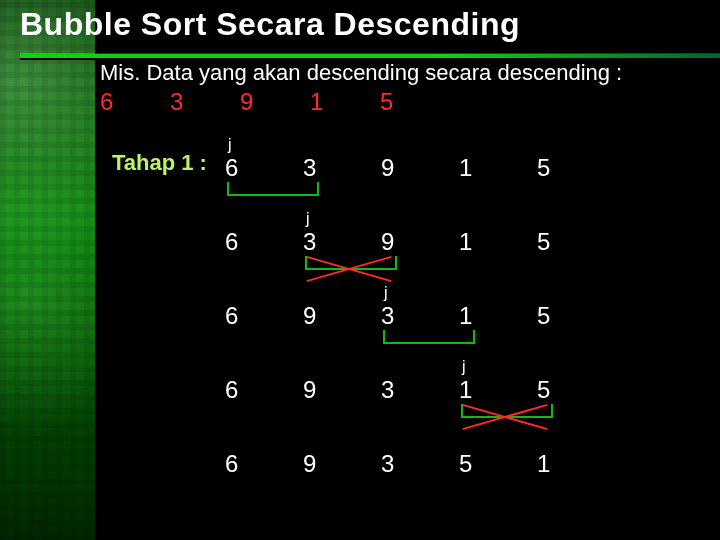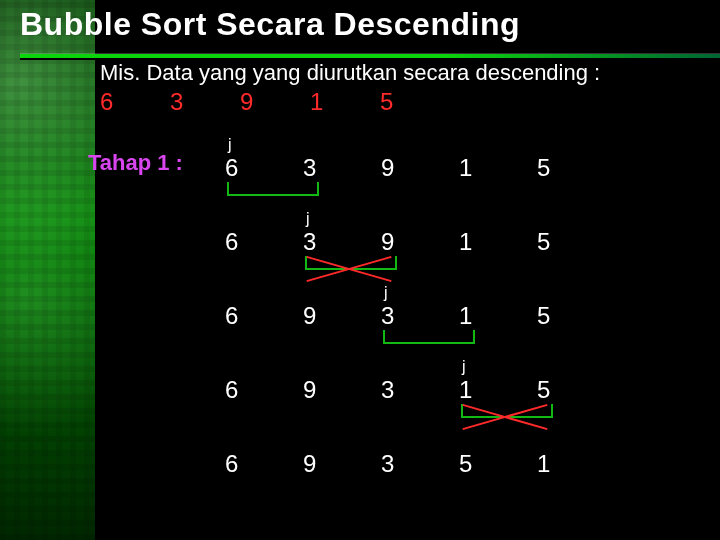--- a/index.html
+++ b/index.html
@@ -79,23 +79,23 @@
     display: grid;
     grid-template-columns: repeat(5, 70px);
     gap: 0;
     margin: 2px 0 18px 0;
     font-size: 24px;
   }
   .red { color: #ff2a2a; }
   
   .stage-label {
     position: absolute;
-    left: 88px;
+    left: 112px;
     top: 150px;
-    color: #d946ef;
+    color: #bef264;
     font-size: 22px;
     font-weight: 700;
   }
   
   .steps {
     position: absolute;
     left: 225px;
     top: 140px;
     width: 440px;
   }
@@ -165,21 +165,21 @@
 
   <div class="left-band"></div>
 
   <div class="title-wrap">
     <div class="title">Bubble Sort Secara Descending</div>
     <div class="title-underline"></div>
   </div>
 
   <div class="content">
     <div class="intro">
-      <span>Mis. Data yang yang diurutkan secara </span><b>descending</b><span> :</span>
+      <span>Mis. Data yang akan descending secara </span><b>descending</b><span> :</span>
     </div>
     <div class="init-row">
       <span class="red">6</span>
       <span class="red">3</span>
       <span class="red">9</span>
       <span class="red">1</span>
       <span class="red">5</span>
     </div>
   </div>
 

